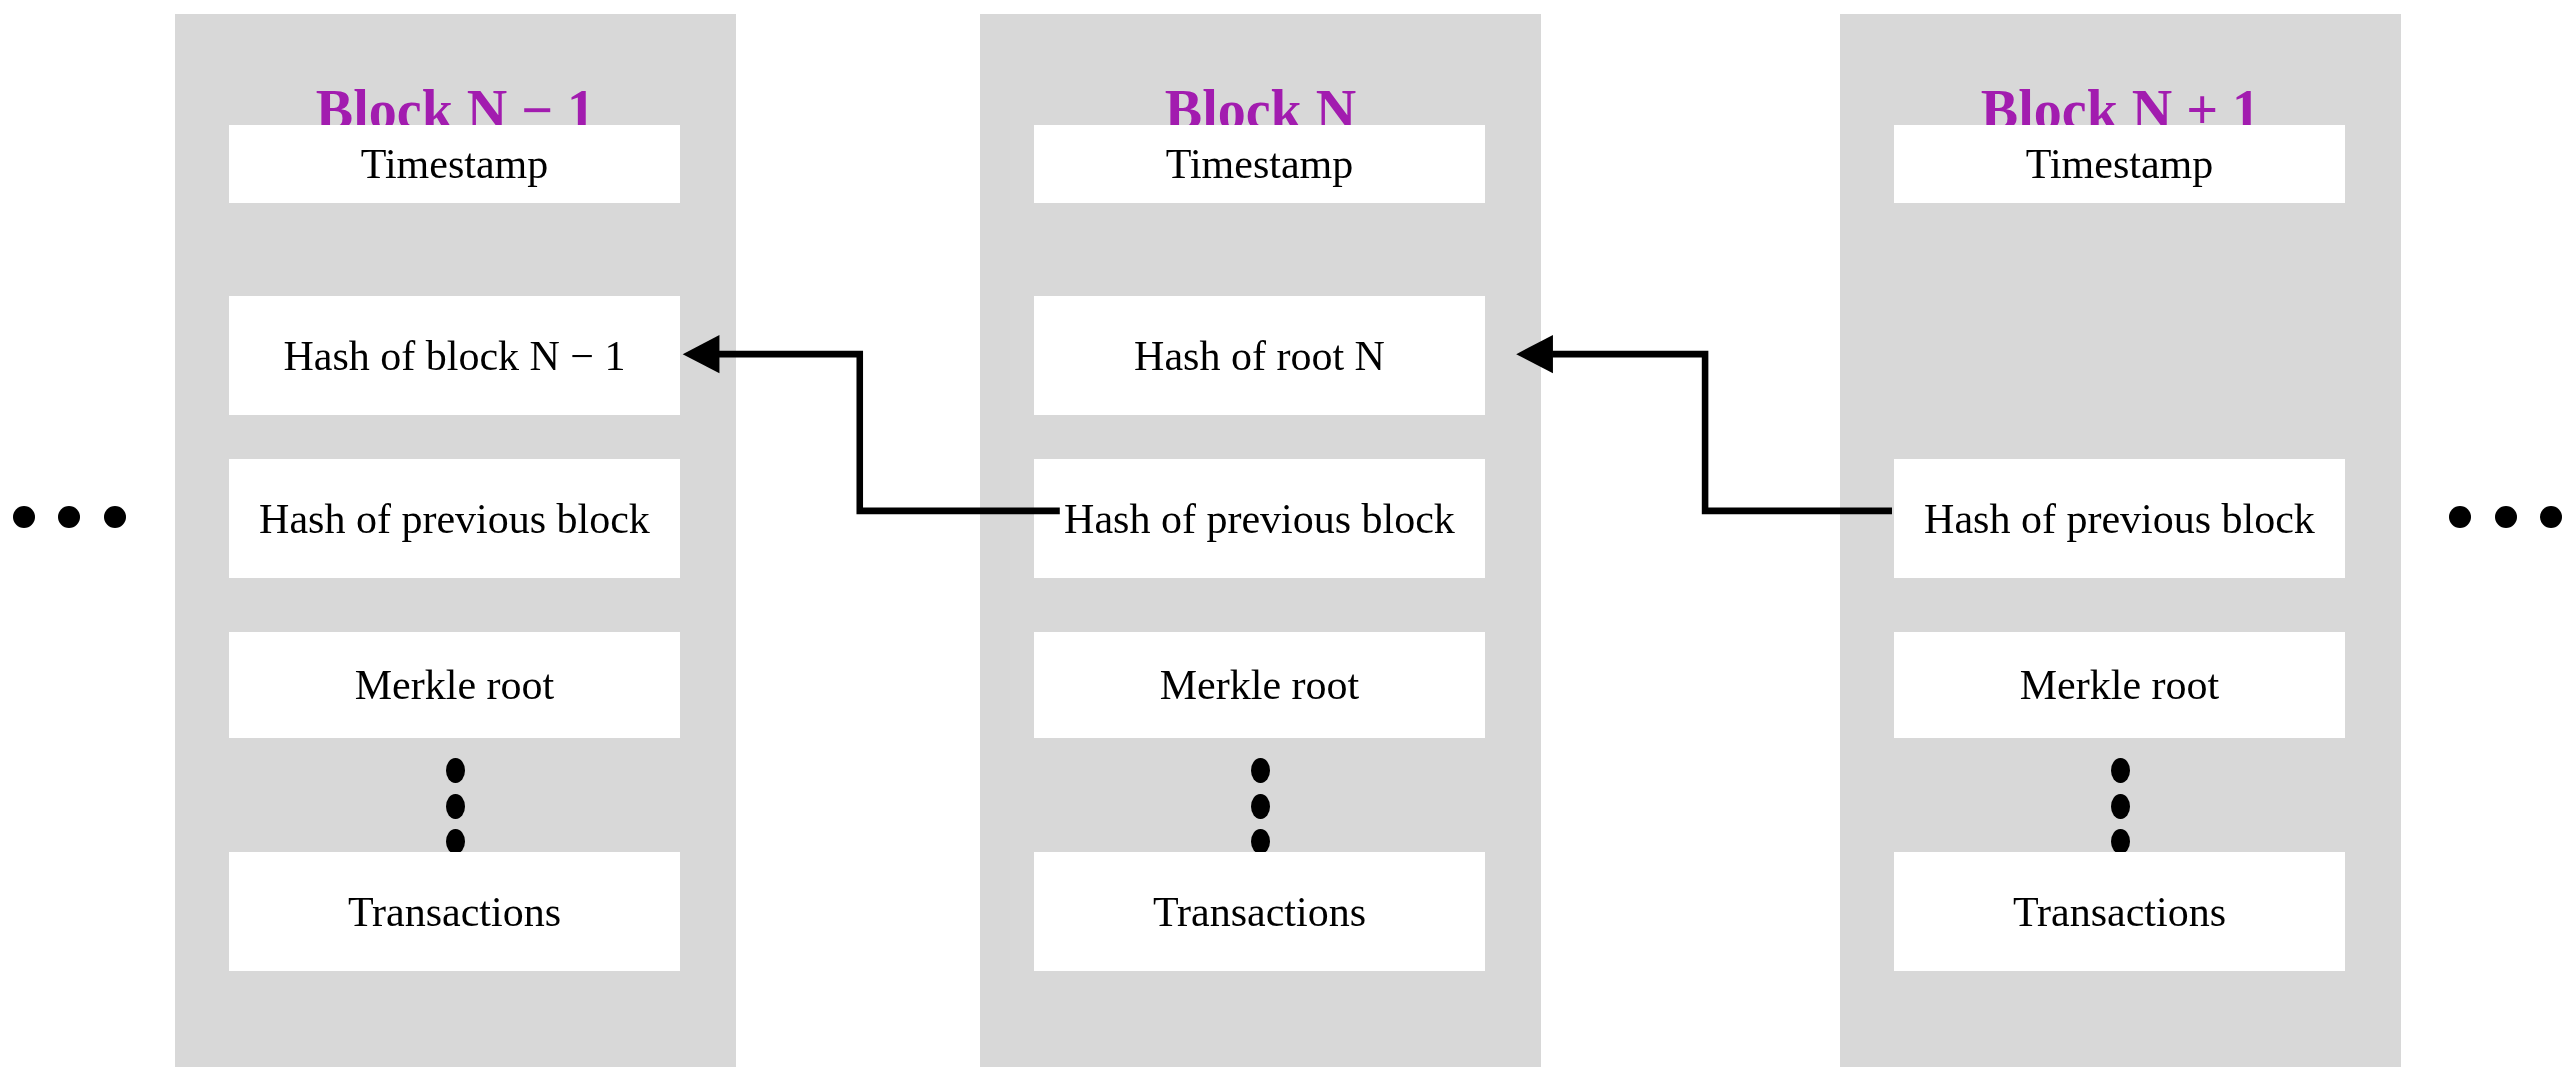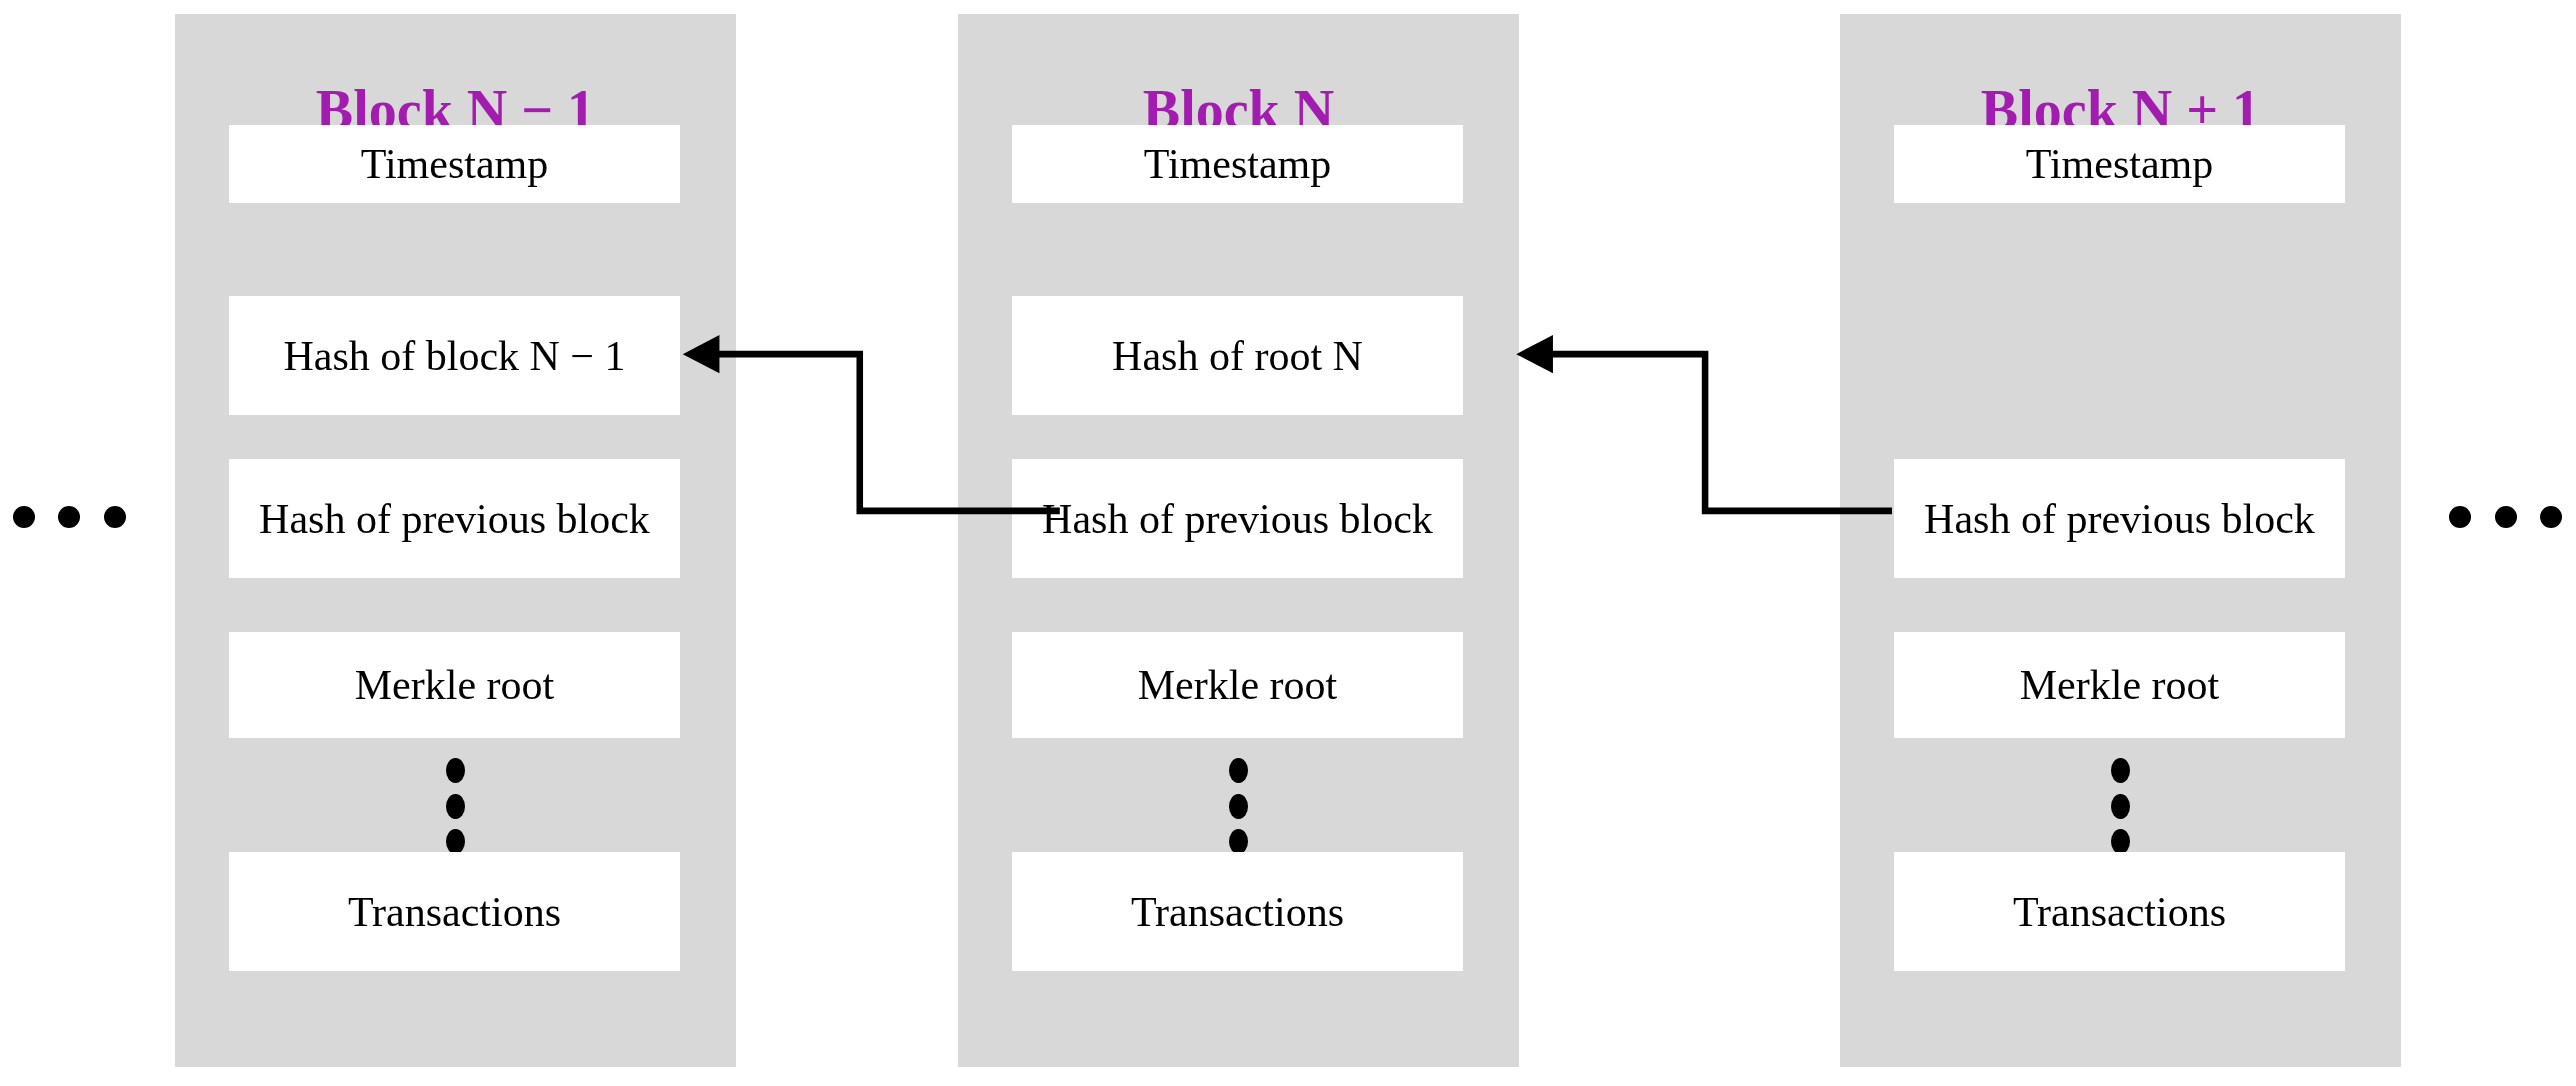--- a/index.html
+++ b/index.html
@@ -63,21 +63,21 @@
     <div class="field f2">Hash of previous block</div>
     <div class="field f3">Merkle root</div>
     <div class="vdots">
       <span class="dot"></span>
       <span class="dot"></span>
       <span class="dot"></span>
     </div>
     <div class="field f4">Transactions</div>
   </div>
 
-  <div class="block" style="left:958px">
+  <div class="block" style="left:980px">
     <div class="block-title">Block N</div>
     <div class="field f0">Timestamp</div>
     <div class="field f1">Hash of root N</div>
     <div class="field f2">Hash of previous block</div>
     <div class="field f3">Merkle root</div>
     <div class="vdots">
       <span class="dot"></span>
       <span class="dot"></span>
       <span class="dot"></span>
     </div>

